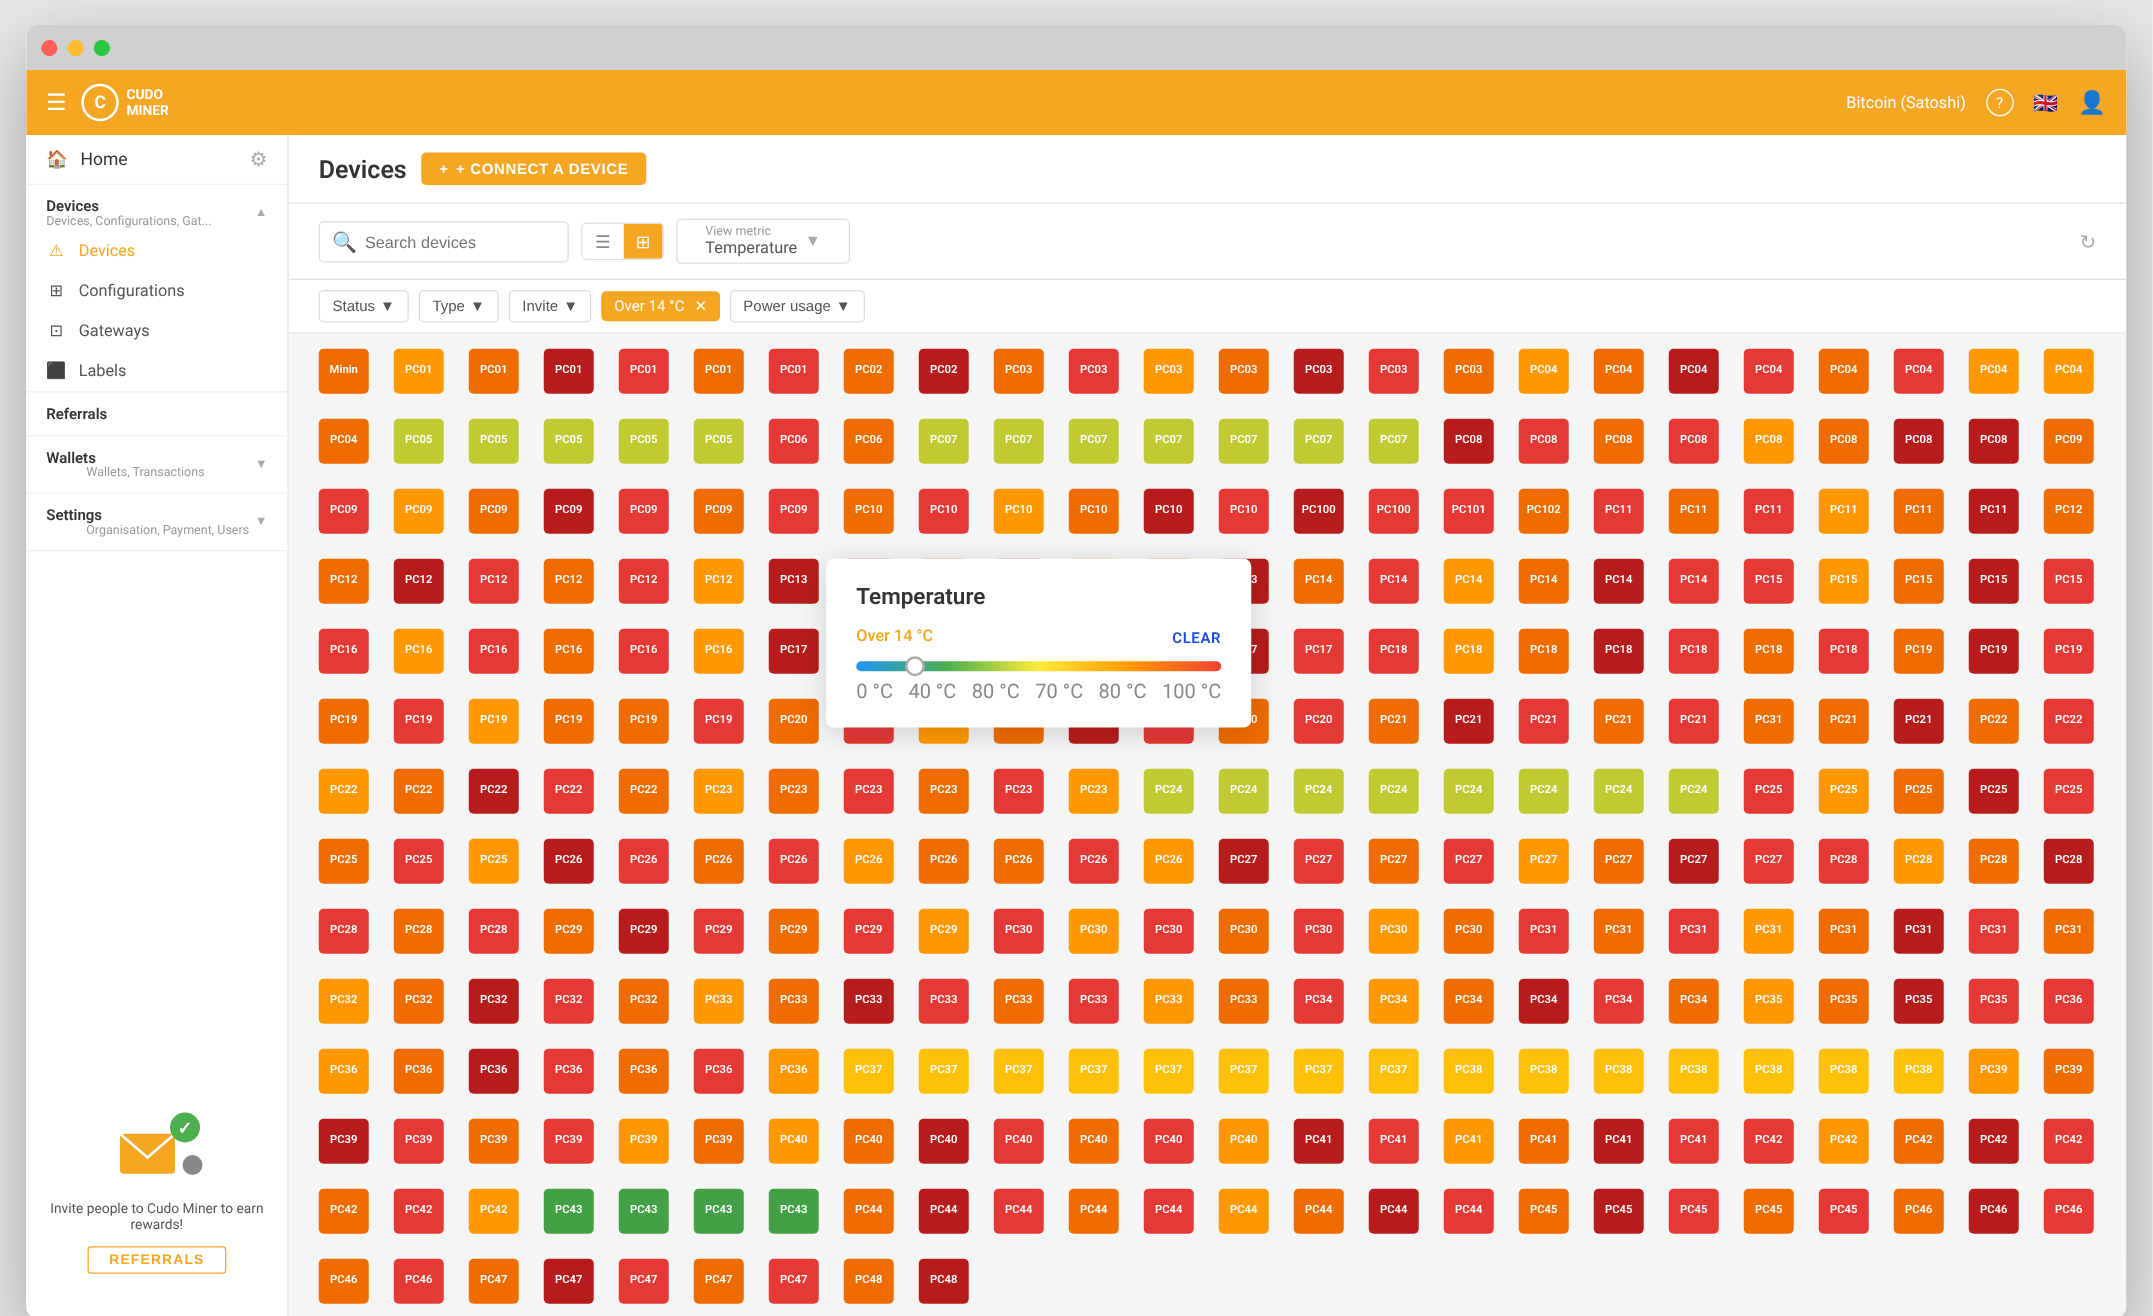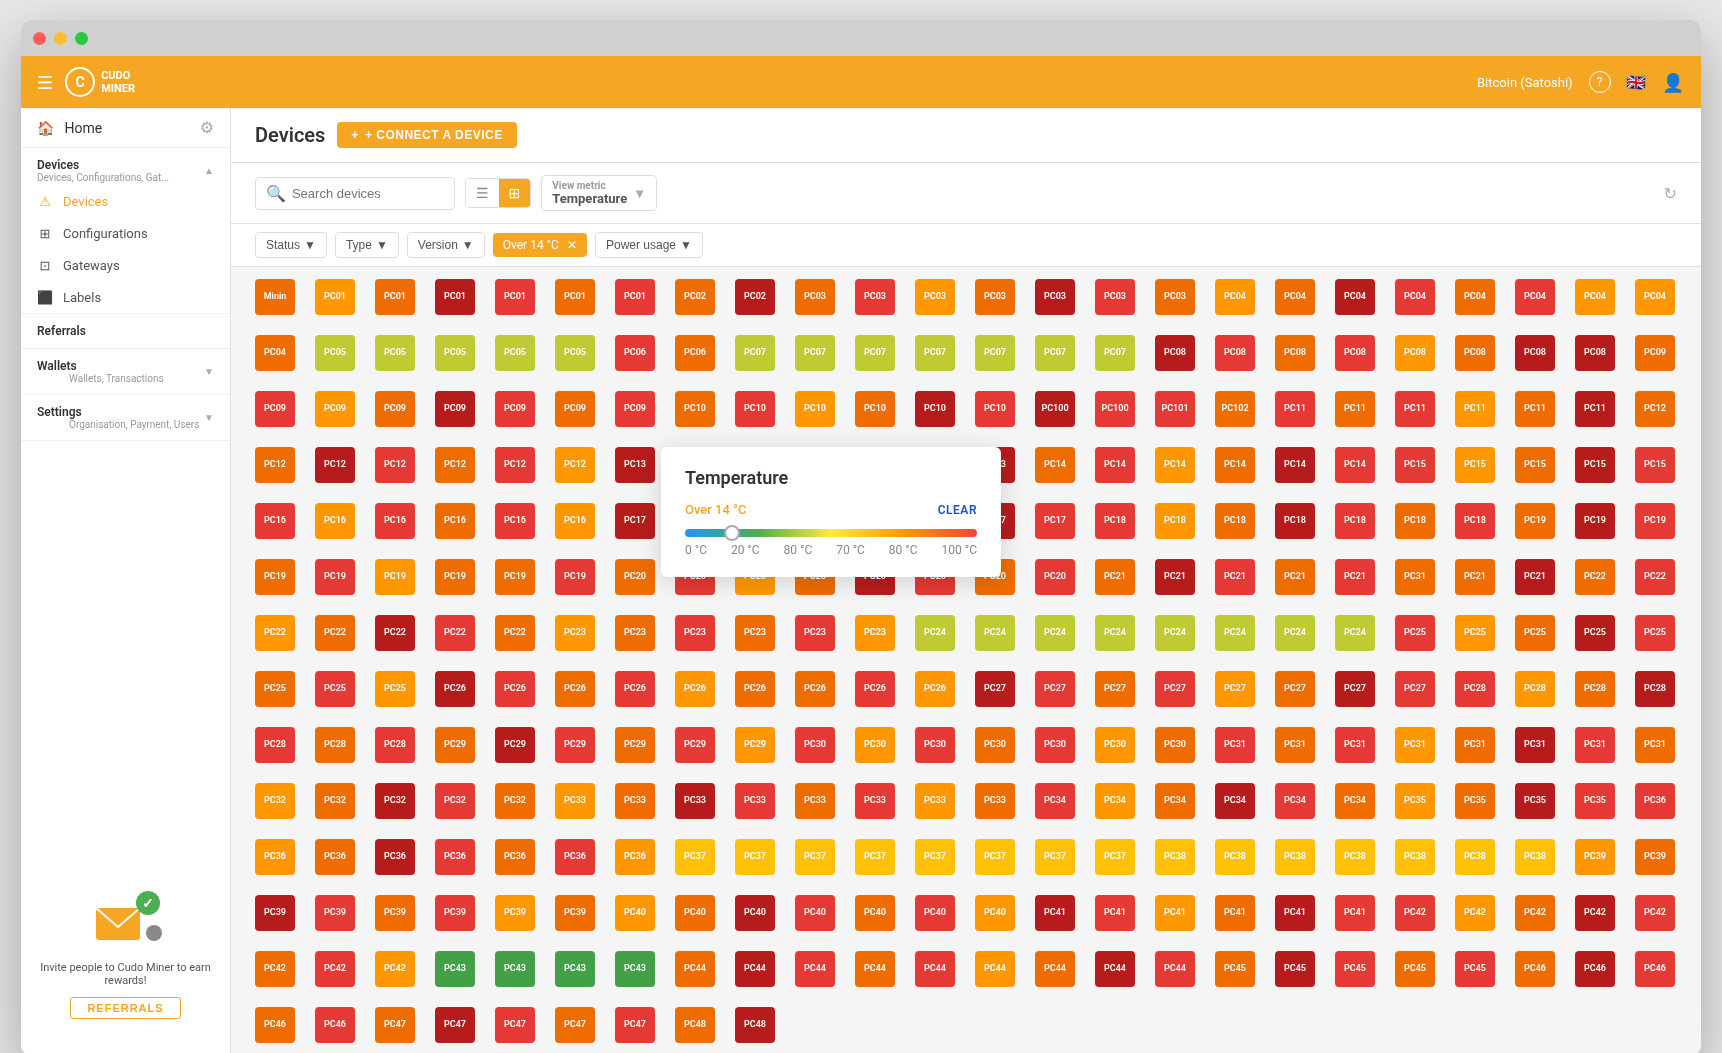--- a/index.html
+++ b/index.html
@@ -51,21 +51,21 @@
     .page-title { font-size: 20px; font-weight: 600; color: #333; }
     .connect-btn { background: #f5a623; color: white; border: none; border-radius: 4px; padding: 6px 14px; font-size: 12px; font-weight: 600; cursor: pointer; display: flex; align-items: center; gap: 6px; letter-spacing: 0.5px; }
 
     
     .toolbar { background: white; padding: 12px 24px; display: flex; align-items: center; gap: 10px; border-bottom: 1px solid #e0e0e0; }
     .search-box { display: flex; align-items: center; border: 1px solid #ddd; border-radius: 4px; padding: 6px 10px; gap: 6px; width: 200px; background: white; }
     .search-input { border: none; outline: none; font-size: 13px; color: #888; width: 100%; }
     .view-toggle { display: flex; border: 1px solid #ddd; border-radius: 4px; overflow: hidden; }
     .view-btn { padding: 6px 10px; background: white; border: none; cursor: pointer; color: #888; font-size: 14px; }
     .view-btn.active { background: #f5a623; color: white; }
-    .view-metric { border: 1px solid #ddd; border-radius: 4px; display: flex; align-items: center; padding: 4px 10px; gap: 6px; cursor: pointer; font-size: 13px; color: #555; background: white; font-weight: bold; }
+    .view-metric { border: 1px solid #ddd; border-radius: 4px; display: flex; align-items: center; padding: 4px 22px; gap: 6px; cursor: pointer; font-size: 13px; color: #555; background: white; }
     .view-metric .label { font-size: 10px; color: #999; display: block; }
     .spacer { flex: 1; }
     .refresh-icon { color: #aaa; cursor: pointer; font-size: 16px; }
 
     
     .filters { background: white; padding: 8px 24px; display: flex; align-items: center; gap: 8px; border-bottom: 1px solid #e0e0e0; }
     .filter-btn { border: 1px solid #ddd; border-radius: 4px; padding: 5px 10px; font-size: 12px; color: #555; background: white; cursor: pointer; display: flex; align-items: center; gap: 4px; }
     .filter-active { background: #f5a623; color: white; border-color: #f5a623; border-radius: 4px; padding: 5px 10px; font-size: 12px; cursor: pointer; display: flex; align-items: center; gap: 4px; }
     .filter-active .close { margin-left: 4px; cursor: pointer; }
 
@@ -81,21 +81,21 @@
     .device-tile { width: 40px; height: 36px; border-radius: 4px; display: flex; align-items: center; justify-content: center; font-size: 9px; font-weight: 600; color: white; cursor: pointer; text-align: center; line-height: 1.1; user-select: none; }
 
     
     .popup-overlay { position: absolute; top: 220px; left: 460px; background: white; border-radius: 6px; box-shadow: 0 4px 24px rgba(0,0,0,0.15); padding: 20px 24px; width: 340px; z-index: 100; }
     .popup-title { font-size: 18px; font-weight: 600; color: #333; margin-bottom: 14px; }
     .popup-filter-row { display: flex; align-items: center; justify-content: space-between; margin-bottom: 12px; }
     .popup-filter-label { font-size: 13px; color: #f5a623; font-weight: 500; }
     .popup-clear { font-size: 12px; color: #1d4ed8; cursor: pointer; font-weight: 600; letter-spacing: 0.5px; }
     .temp-slider-track { width: 100%; height: 8px; border-radius: 4px; background: linear-gradient(to right, #2196f3, #4caf50, #ffeb3b, #ff9800, #f44336); margin-bottom: 6px; position: relative; }
     .slider-thumb { position: absolute; left: 16%; top: 50%; transform: translate(-50%, -50%); width: 16px; height: 16px; background: white; border: 2px solid #aaa; border-radius: 50%; }
-    .temp-labels { display: flex; justify-content: space-between; font-size: 12px; color: #888; }
+    .temp-labels { display: flex; justify-content: space-between; font-size: 16px; color: #888; }
 
     
     .c-red { background: #e53935; }
     .c-orange { background: #ef6c00; }
     .c-orange-light { background: #ff9800; }
     .c-yellow { background: #ffc107; }
     .c-yellow-green { background: #c0ca33; }
     .c-dark-red { background: #b71c1c; }
     .c-green-bright { background: #43a047; }
 
@@ -239,21 +239,21 @@
       <div class="filters">
         <button class="filter-btn">
           <span>Status</span>
           <span>▼</span>
         </button>
         <button class="filter-btn">
           <span>Type</span>
           <span>▼</span>
         </button>
         <button class="filter-btn">
-          <span>Version</span>
+          <span>Invite</span>
           <span>▼</span>
         </button>
         <div class="filter-active">
           <span>Over 14 °C</span>
           <span class="close">✕</span>
         </div>
         <button class="filter-btn">
           <span>Power usage</span>
           <span>▼</span>
         </button>
@@ -593,21 +593,21 @@
           <div class="popup-title">Temperature</div>
           <div class="popup-filter-row">
             <span class="popup-filter-label">Over 14 °C</span>
             <span class="popup-clear">CLEAR</span>
           </div>
           <div class="temp-slider-track">
             <div class="slider-thumb" style="left:16%;"></div>
           </div>
           <div class="temp-labels">
             <span>0 °C</span>
-            <span>20 °C</span>
+            <span>40 °C</span>
             <span>80 °C</span>
             <span>70 °C</span>
             <span>80 °C</span>
             <span>100 °C</span>
           </div>
         </div>
       </div>
     </div>
   </div>
 </div>

